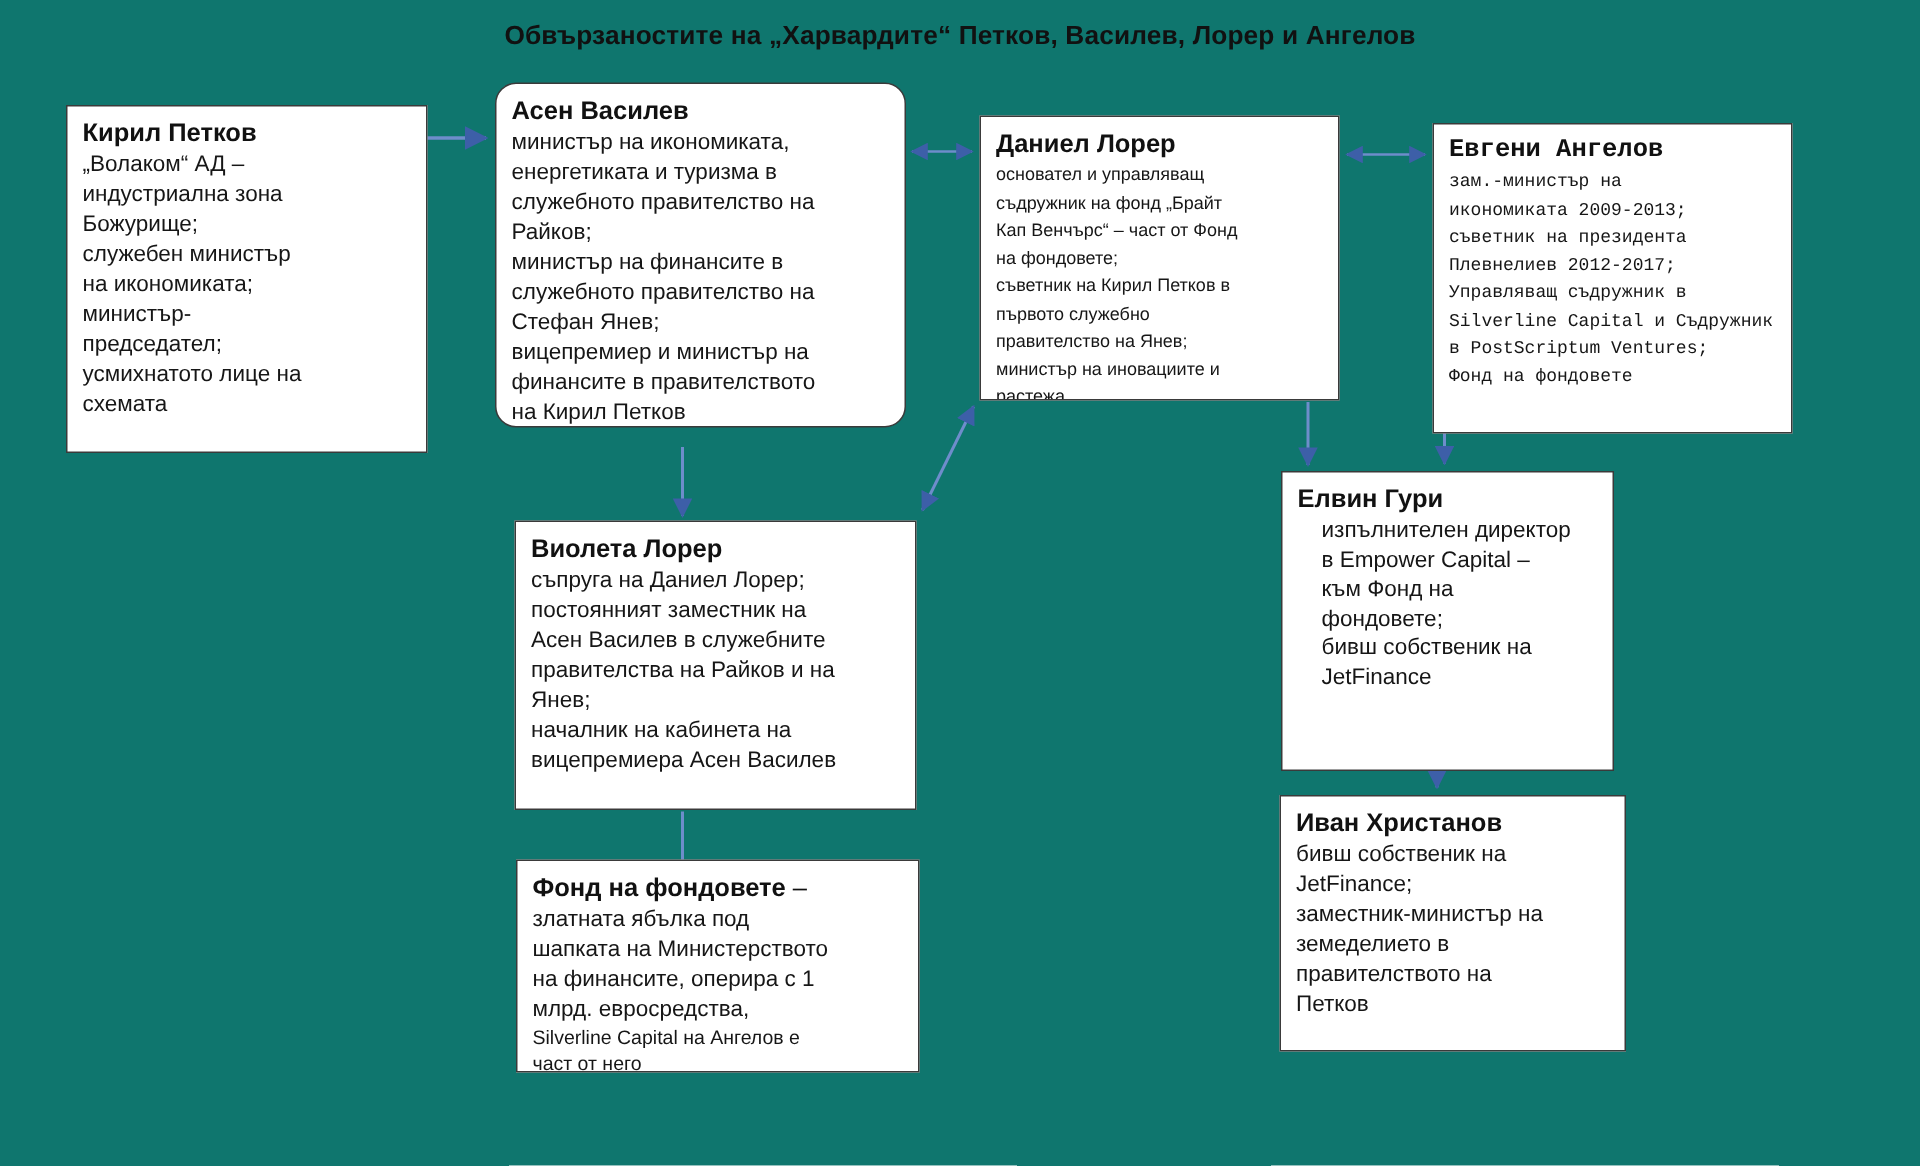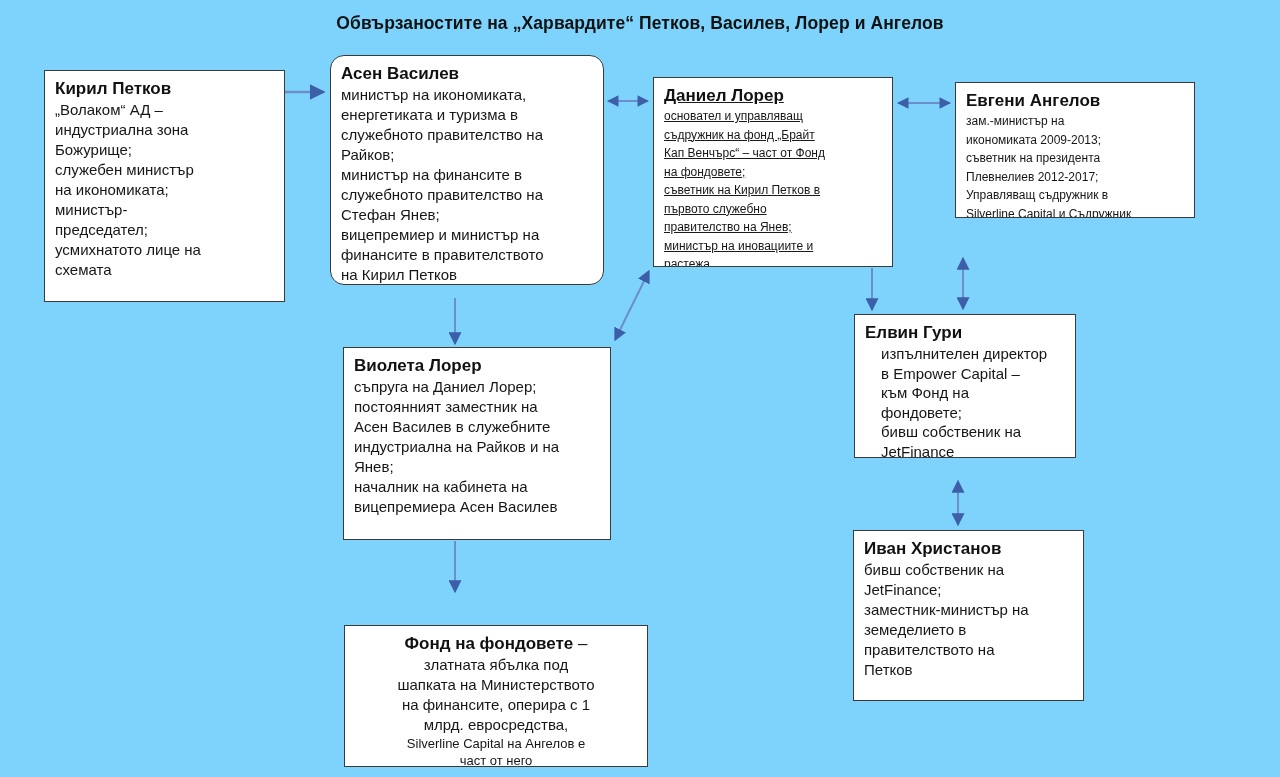--- a/index.html
+++ b/index.html
@@ -1,19 +1,19 @@
 <!DOCTYPE html>
 <html lang="bg"><head>
 <meta charset="utf-8">
 <style>
   html,body{margin:0;padding:0;background:#ffffff;}
   #canvas{
     position:relative;
     width:1280px;height:777px;
-    background:#7dd3fc;
+    background:#0f766e;
     font-family:"Liberation Sans", sans-serif;
     color:#1a1a1a;
     overflow:hidden;
   }
   .diagram-title{
     position:absolute;top:13px;left:0;width:1280px;
     text-align:center;
     font-size:17.5px;font-weight:bold;color:#111;
     letter-spacing:0.1px;
   }
@@ -37,26 +37,26 @@
   }
   .node.lh18 .node-body{line-height:18.5px;font-size:12px;}
   .node.lh19 .node-body{line-height:19.5px;margin-left:16px;}
   .node-body-small{
     font-size:13px;line-height:17px;
     white-space:pre-line;color:#161616;
   }
   
   #n0{left:44px;top:70px;width:241px;height:232px;}
   #n1{left:330px;top:55px;width:274px;height:230px;border-radius:14px;}
-  #n2{left:653px;top:77px;width:240px;height:190px;text-decoration:underline;}
-  #n3{left:955px;top:82px;width:240px;height:136px;}
+  #n2{left:653px;top:77px;width:240px;height:190px;}
+  #n3{left:955px;top:82px;width:240px;height:207px;font-family:Liberation Mono, monospace;}
   #n4{left:343px;top:347px;width:268px;height:193px;}
-  #n5{left:854px;top:314px;width:222px;height:144px;}
+  #n5{left:854px;top:314px;width:222px;height:200px;}
   #n6{left:853px;top:530px;width:231px;height:171px;}
-  #n7{left:344px;top:625px;width:304px;height:142px;text-align:center;}
+  #n7{left:344px;top:573px;width:269px;height:142px;}
 </style>
 </head>
 <body>
 
 <div id="canvas">
 
   <div class="diagram-title">Обвързаностите на „Харвардите“ Петков, Василев, Лорер и Ангелов</div>
 
   <svg class="overlay" width="1280" height="777" viewBox="0 0 1280 777" xmlns="http://www.w3.org/2000/svg">
     <defs>
@@ -138,21 +138,21 @@
 Фонд на фондовете</div>
   </div>
 
   <div id="n4" class="node">
     <div class="node-title">
       <span class="t">Виолета Лорер</span><span class="tsfx"></span>
     </div>
     <div class="node-body">съпруга на Даниел Лорер;
 постоянният заместник на
 Асен Василев в служебните
-индустриална на Райков и на
+правителства на Райков и на
 Янев;
 началник на кабинета на
 вицепремиера Асен Василев</div>
   </div>
 
   <div id="n5" class="node lh19">
     <div class="node-title">
       <span class="t">Елвин Гури</span><span class="tsfx"></span>
     </div>
     <div class="node-body">изпълнителен директор

